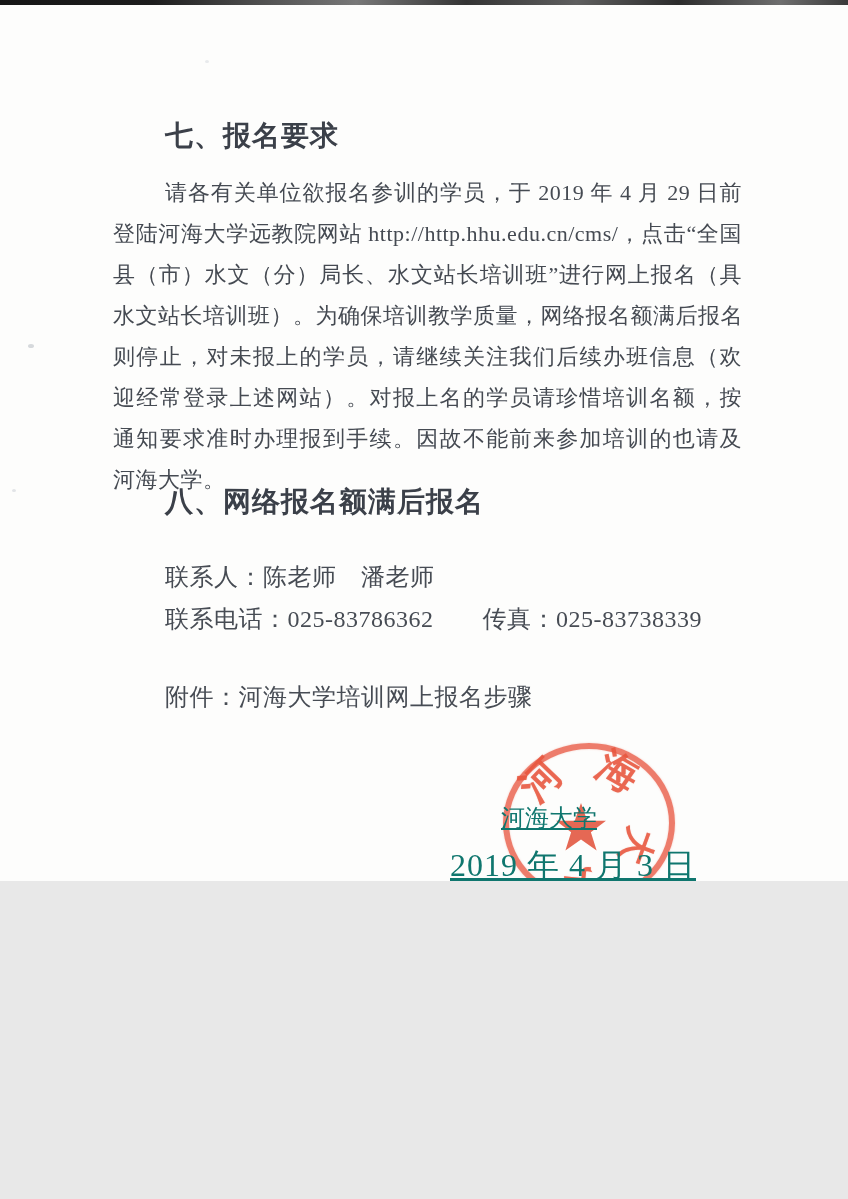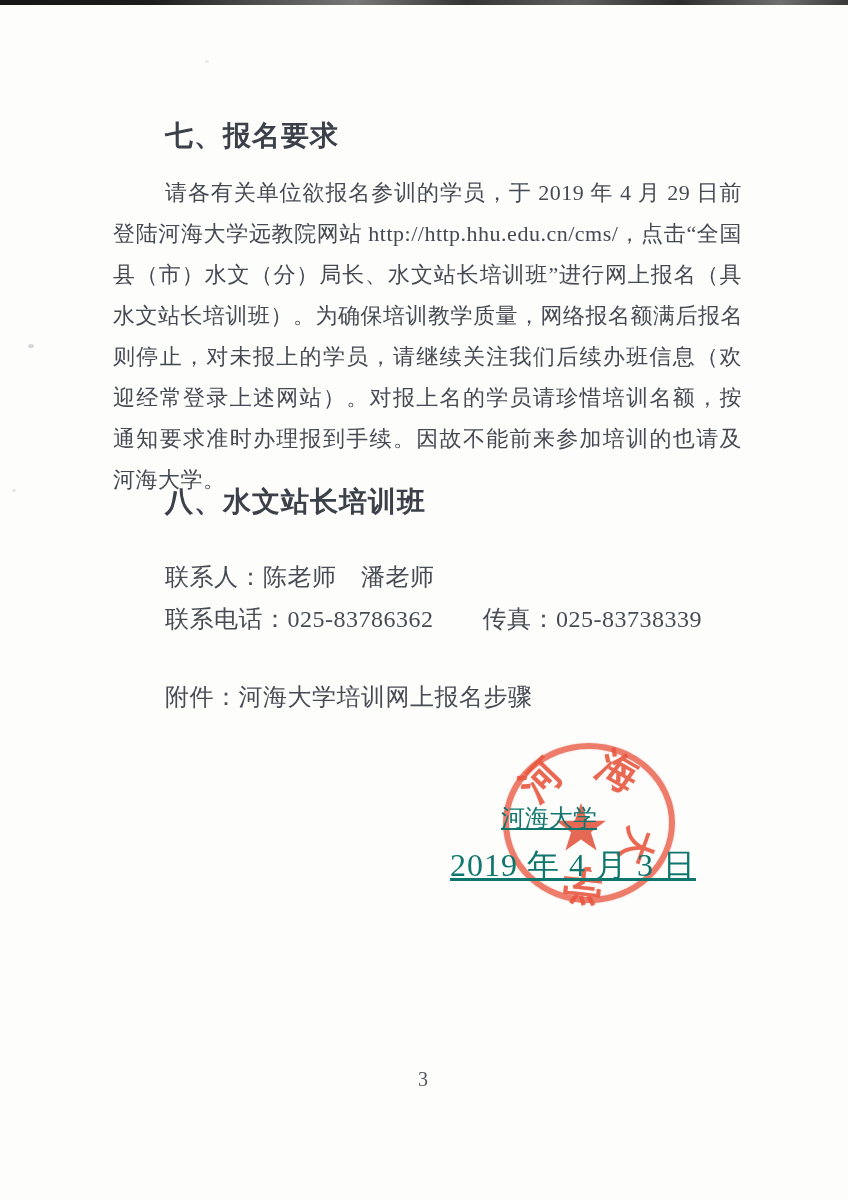--- a/index.html
+++ b/index.html
@@ -1,17 +1,17 @@
 <!DOCTYPE html>
 <html><head>
 <meta charset="utf-8">
 <style>
   html,body{margin:0;padding:0;background:#e8e8e8;}
   .page{
-    position:relative;width:848px;height:1199px;margin:0 auto;
+    position:relative;width:848px;height:881px;margin:0 auto;
     background:#fdfdfc;overflow:hidden;
     font-family:"Liberation Serif","DejaVu Serif",serif;
     color:#454a52;
   }
   .scan-edge-top{
     position:absolute;top:0;left:0;width:848px;height:5px;
     background:linear-gradient(90deg,#161616 0%,#1d1d1d 18%,#4d4d4d 30%,#787878 42%,#343434 55%,#5f5f5f 68%,#2c2c2c 80%,#6f6f6f 92%,#3a3a3a 100%);
   }
   .speck{position:absolute;border-radius:50%;}
   .heading{
@@ -74,21 +74,21 @@
     <div class="jline first">请各有关单位欲报名参训的学员，于 2019 年 4 月 29 日前</div>
     <div class="jline">登陆河海大学远教院网站 http://http.hhu.edu.cn/cms/，点击“全国</div>
     <div class="jline">县（市）水文（分）局长、水文站长培训班”进行网上报名（具</div>
     <div class="jline">水文站长培训班）。为确保培训教学质量，网络报名额满后报名</div>
     <div class="jline">则停止，对未报上的学员，请继续关注我们后续办班信息（欢</div>
     <div class="jline">迎经常登录上述网站）。对报上名的学员请珍惜培训名额，按</div>
     <div class="jline">通知要求准时办理报到手续。因故不能前来参加培训的也请及</div>
     <div class="jline last">河海大学。</div>
   </div>
 
-  <div class="heading" style="top:487px;">八、水文站长培训班</div>
+  <div class="heading" style="top:487px;">八、网络报名额满后报名</div>
 
 
   <div class="plain-line" style="top:564px;">联系人：陈老师　潘老师</div>
 
   <div class="plain-line" style="top:606px;">联系电话：025-83786362　　传真：025-83738339</div>
 
   <div class="plain-line" style="top:684px;">附件：河海大学培训网上报名步骤</div>
 
   <div class="seal">
     <div class="seal-ring"></div>

